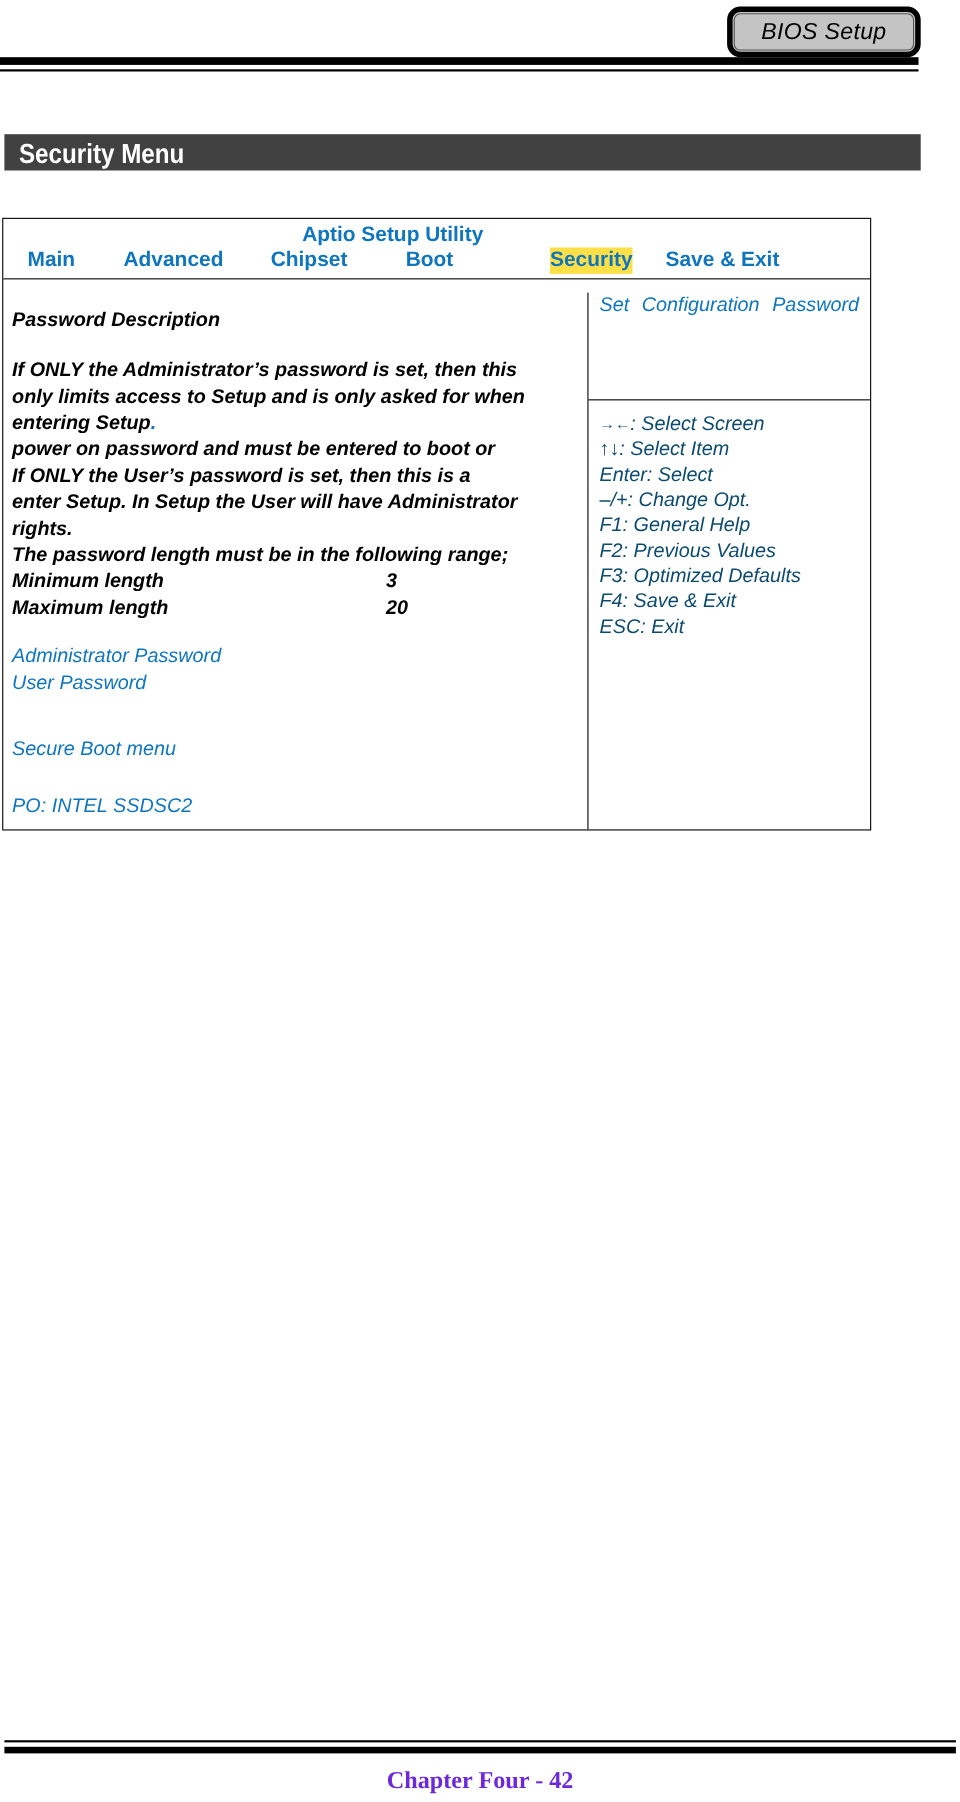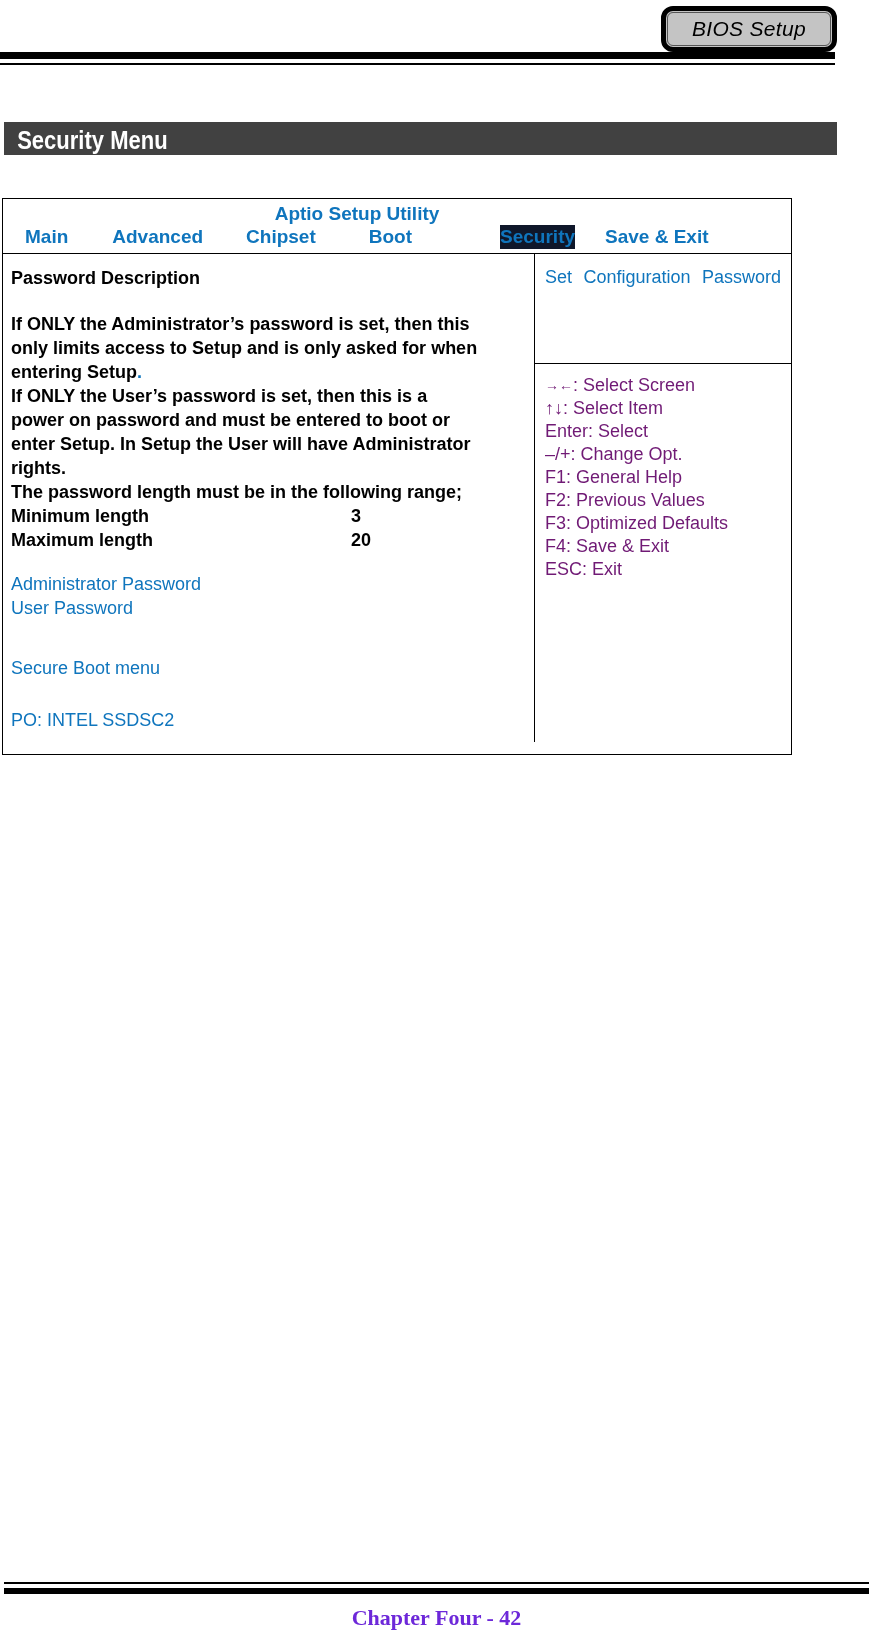--- a/index.html
+++ b/index.html
@@ -116,31 +116,32 @@
     padding: 0 10px 0 22px;
     font-size: 19px;
     font-weight: bold;
     color: #0f75bd;
     line-height: 24px;
   }
   .tab {
     white-space: nowrap;
   }
   .tab.selected {
-    background: #0f172a;
+    background: #fde047;
   }
   .tab-gap-1 { width: 44px; }
   .tab-gap-2 { width: 43px; }
   .tab-gap-3 { width: 53px; }
   .tab-gap-4 { width: 88px; }
   .tab-gap-5 { width: 30px; }
 
   .body-row {
     display: flex;
-    align-items: flex-start;
+    align-items: flex-end;
+    font-style: italic;
   }
   .left-pane {
     width: 532px;
     border-right: 1.5px solid #000;
     box-sizing: border-box;
     padding: 12px 6px 10px 8px;
   }
   .right-pane {
     flex: 1;
     display: flex;
@@ -202,21 +203,21 @@
 
   .help-text {
     color: #0f75bd;
     font-size: 18px;
     line-height: 22px;
     text-align: justify;
     text-align-last: justify;
     word-spacing: 0;
   }
   .key-line {
-    color: #701a75;
+    color: #0c4a6e;
     font-size: 18px;
     line-height: 23px;
     white-space: nowrap;
   }
   .arrow-small {
     font-size: 14px;
     vertical-align: 1px;
   }
 
   
@@ -286,22 +287,22 @@
   <div class="body-row">
 
     <div class="left-pane">
 
       <div class="desc-title">Password Description</div>
 
       <div class="desc-block">
         <div class="desc-line">If ONLY the Administrator’s password is set, then this</div>
         <div class="desc-line">only limits access to Setup and is only asked for when</div>
         <div class="desc-line"><span>entering Setup</span><span class="blue-dot">.</span></div>
+        <div class="desc-line">power on password and must be entered to boot or</div>
         <div class="desc-line">If ONLY the User’s password is set, then this is a</div>
-        <div class="desc-line">power on password and must be entered to boot or</div>
         <div class="desc-line">enter Setup. In Setup the User will have Administrator</div>
         <div class="desc-line">rights.</div>
         <div class="desc-line">The password length must be in the following range;</div>
       </div>
 
       <div class="len-row">
         <span class="len-label">Minimum length</span>
         <span class="len-value">3</span>
       </div>
       <div class="len-row">

